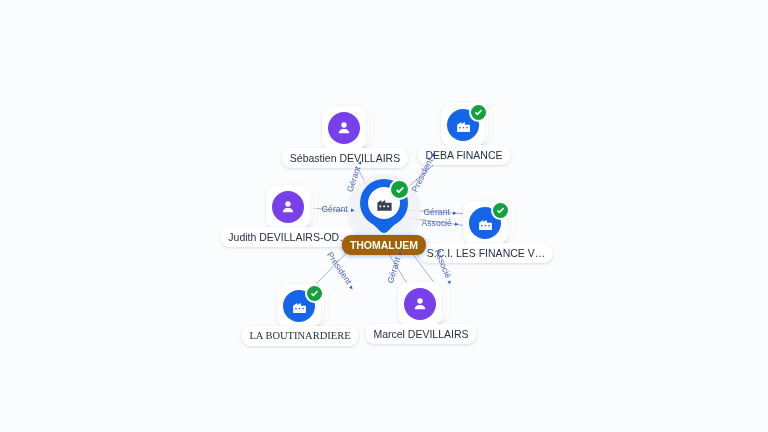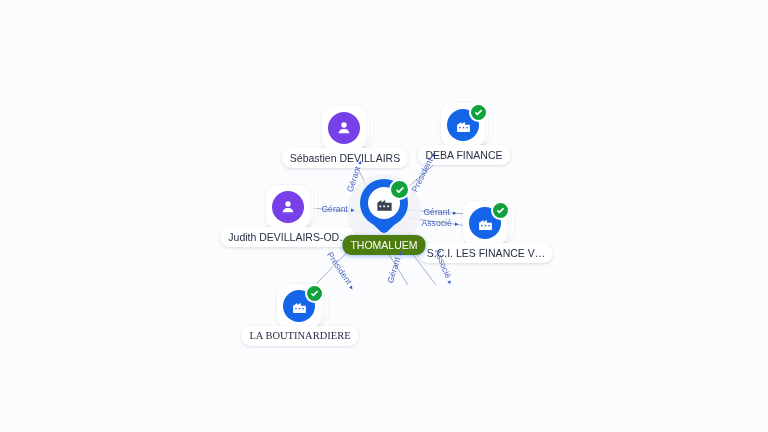--- a/index.html
+++ b/index.html
@@ -86,23 +86,23 @@
     white-space: nowrap;
     background: #ffffff;
     color: #263044;
     font-size: 10.5px;
     line-height: 12px;
     padding: 4px 8px;
     border-radius: 9px;
     box-shadow: 0 1px 3px rgba(30,50,90,0.16);
   }
   .caption.selected {
-    background: #4d7c0f;
+    background: #a16207;
     color: #ffffff;
-    font-weight: normal;
+    font-weight: bold;
     box-shadow: 0 1px 4px rgba(21,101,232,0.45);
   }
 
   
   .center-node {
     position: absolute;
     transform: translate(-50%, -50%);
   }
   .halo {
     position: absolute;
@@ -285,20 +285,34 @@
       </div>
       <div class="check">
         <svg width="9" height="9" viewBox="0 0 24 24" fill="none" stroke="#ffffff" stroke-width="4" stroke-linecap="round" stroke-linejoin="round">
             <path d="M5 13l4 4 10-10"></path>
           </svg>
       </div>
     </div>
     <div class="caption">LA BOUTINARDIERE</div>
   </div>
 
+  <div class="node" style="left:421px; top:303px;">
+    <div class="stack">
+      <div class="card c3"></div>
+      <div class="card c2"></div>
+      <div class="card c1"></div>
+      <div class="badge-circle person">
+        <svg width="18" height="18" viewBox="0 0 24 24" fill="#ffffff">
+            <circle cx="12" cy="8" r="3.6"></circle>
+            <path d="M5 19c0-3.6 3.2-5.6 7-5.6s7 2 7 5.6z"></path>
+          </svg>
+      </div>
+    </div>
+    <div class="caption">Marcel DEVILLAIRS</div>
+  </div>
 
   <div class="center-node" style="left:384px; top:208px;">
     <div class="halo"></div>
     <div class="pin">
       <div class="pin-tip"></div>
       <div class="pin-body"></div>
       <div class="pin-inner">
         <svg width="19" height="19" viewBox="0 0 24 24" fill="#3a4150">
             <path d="M3 21V11l5-3.4v3.1l5-3.1v3.4h8V21z"></path>
             <rect x="5.6" y="14.5" width="2.2" height="2.2" fill="#ffffff"></rect>

